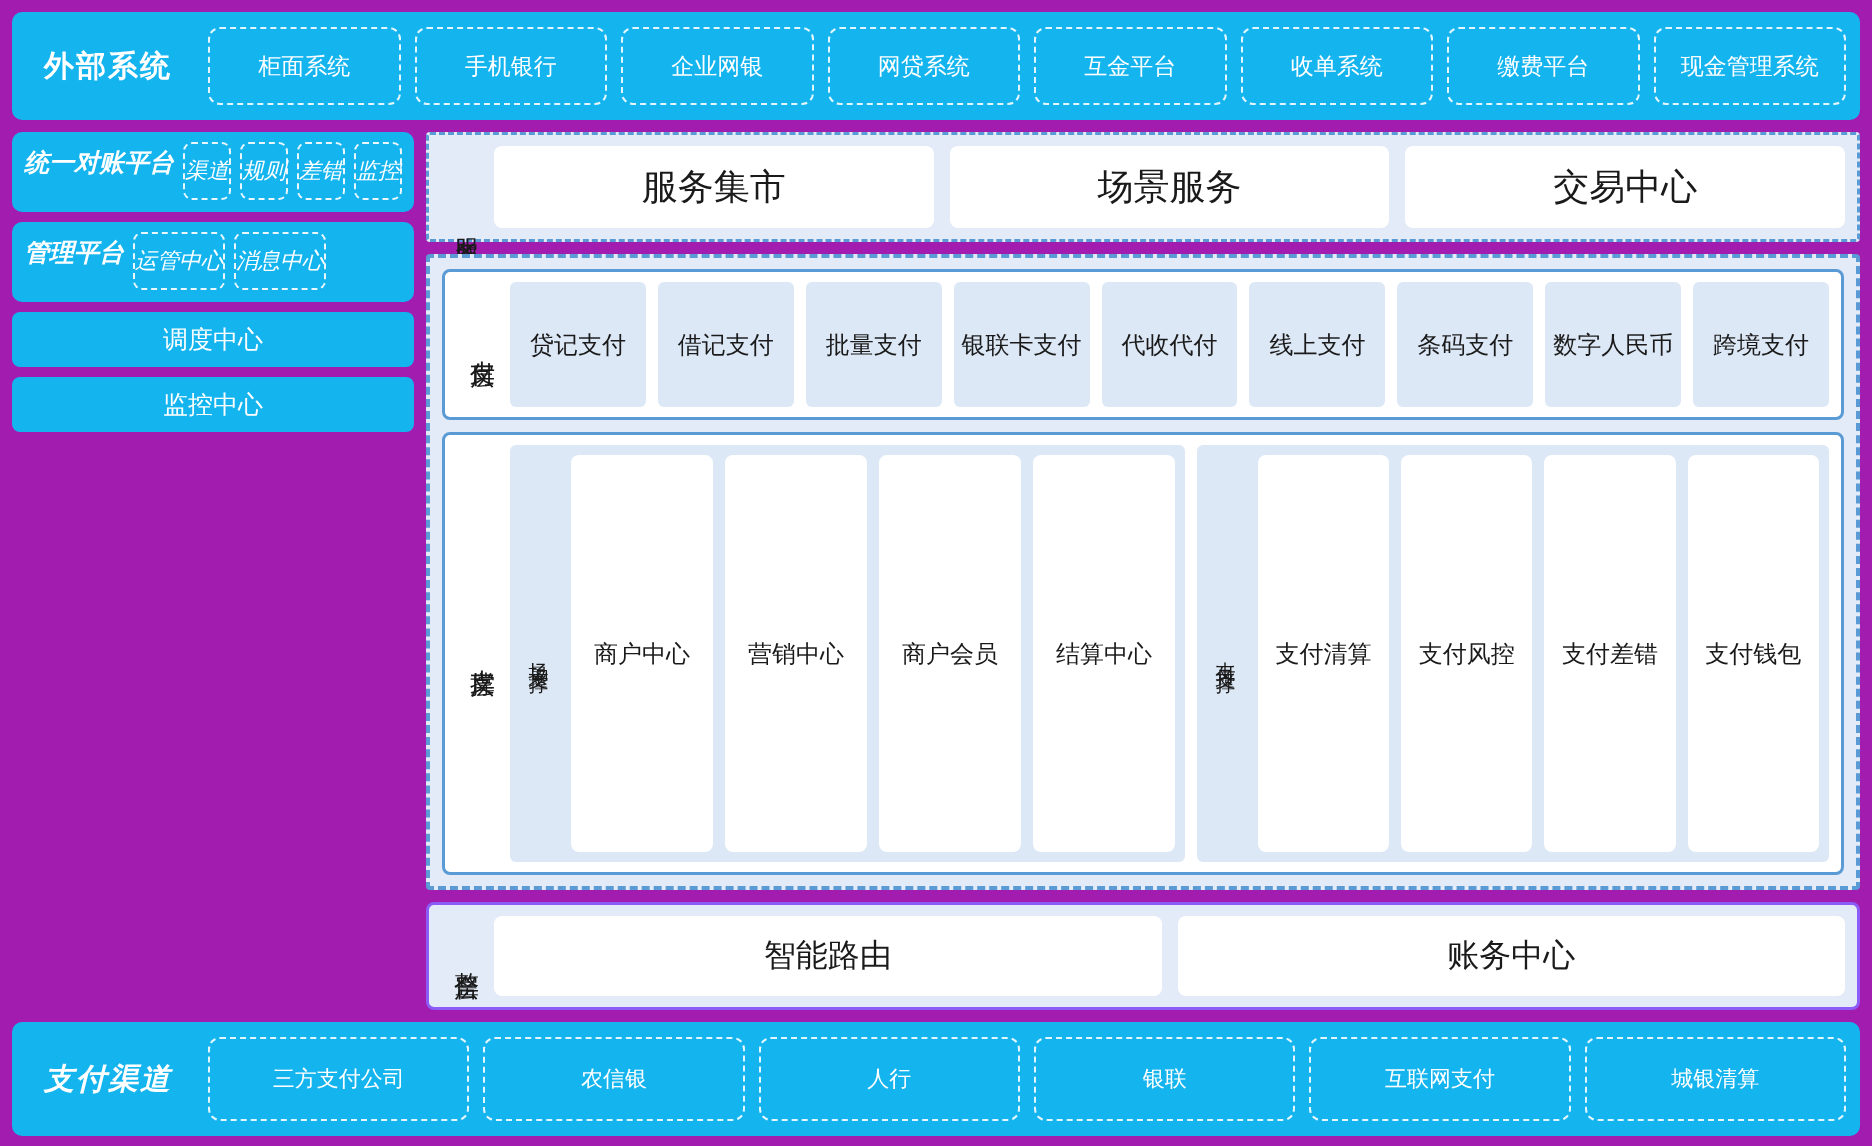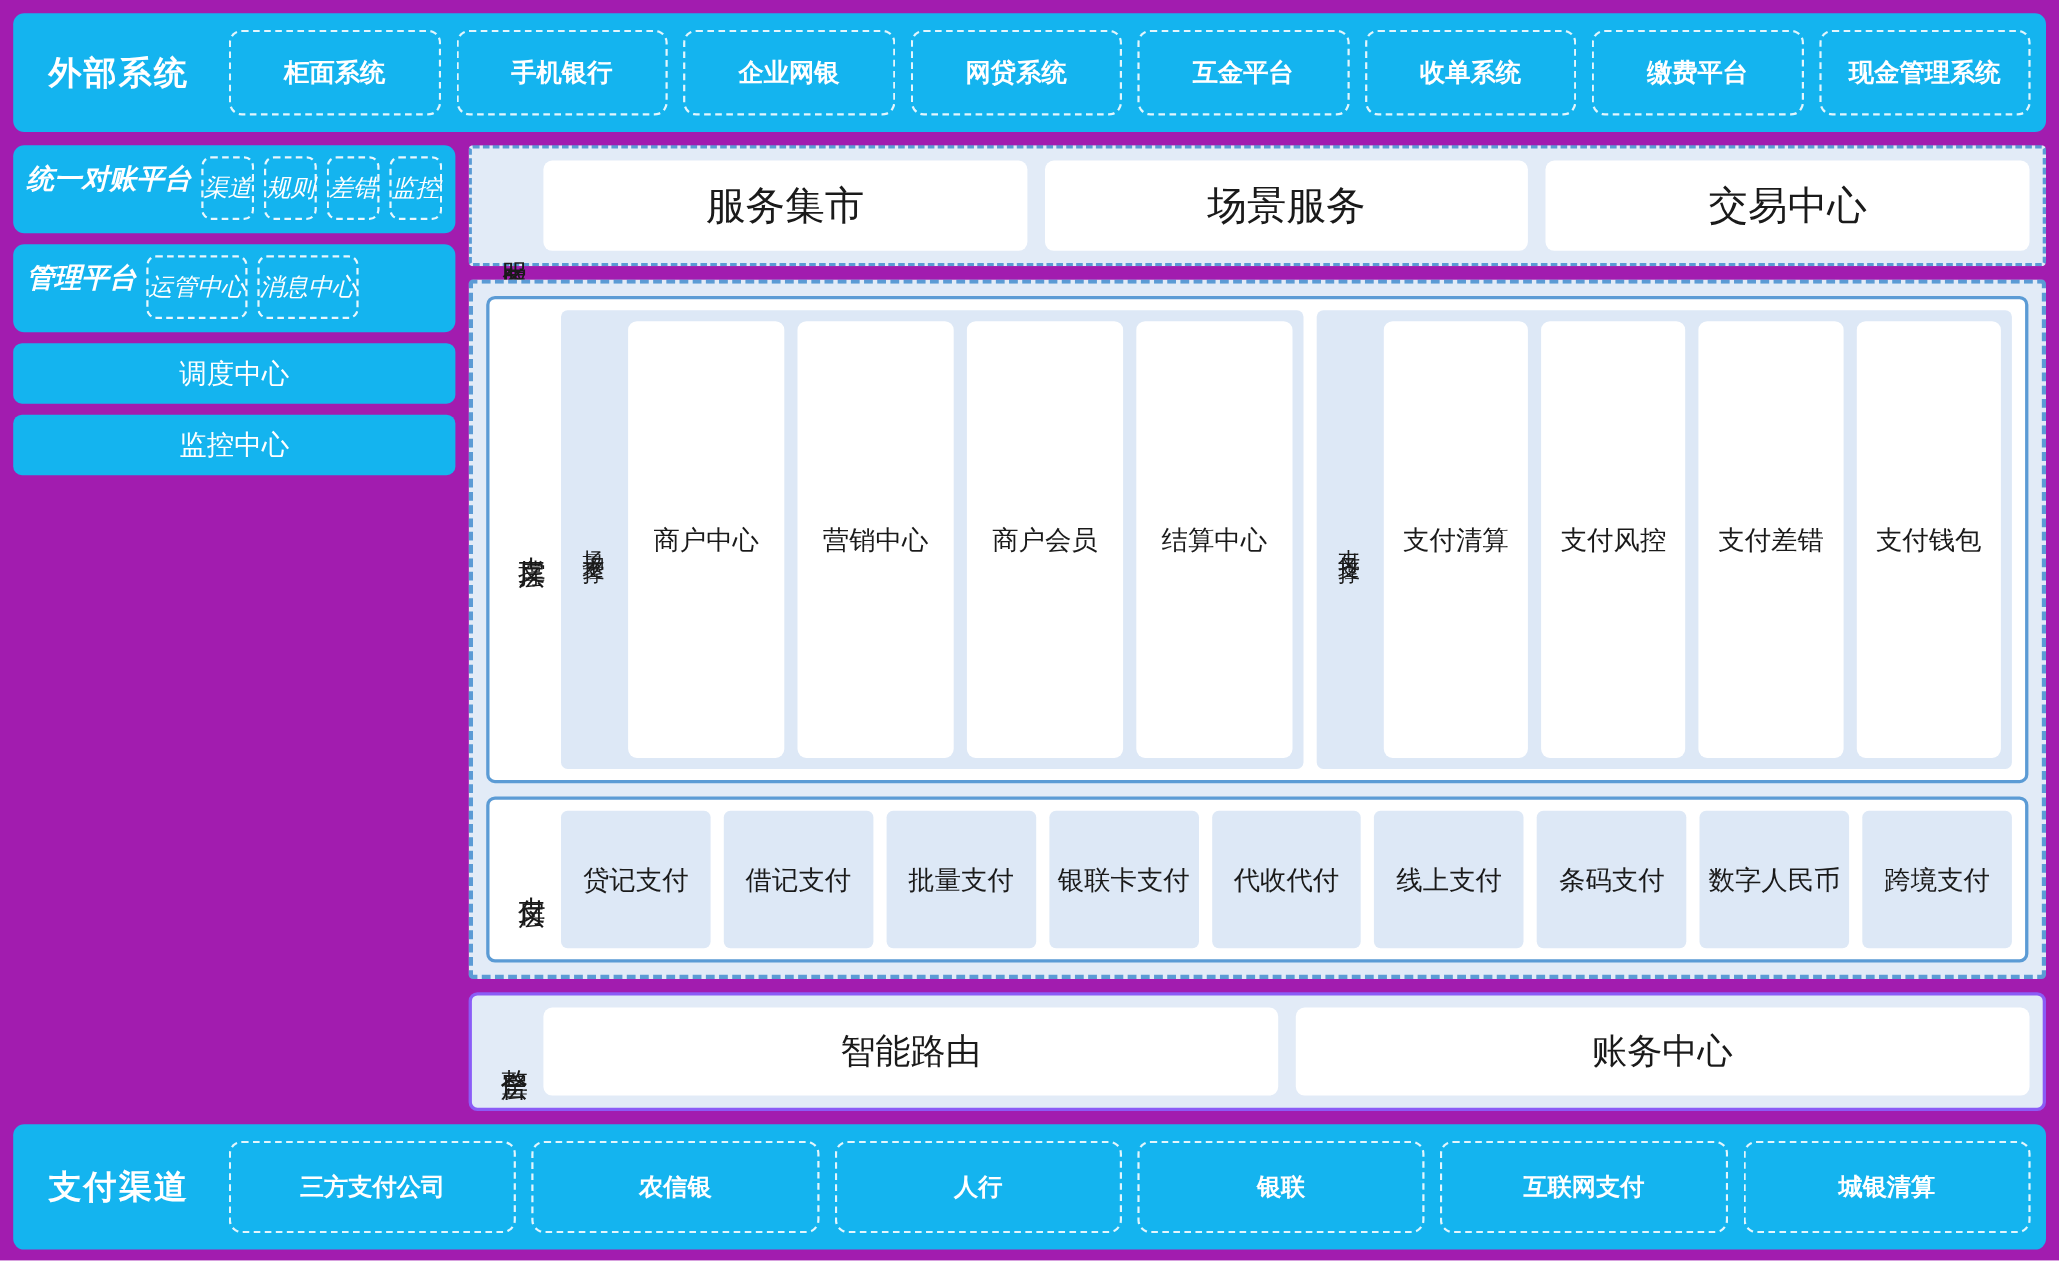--- a/index.html
+++ b/index.html
@@ -44,32 +44,32 @@
     display: flex;
     flex: 1 1 auto;
     gap: 14px;
   }
   .cyan-chip {
     flex: 1 1 0;
     border: 2px dashed rgba(255,255,255,0.88);
     border-radius: 12px;
     color: #ffffff;
     font-size: 23px;
-    font-weight: bold;
+    font-weight: normal;
     display: flex;
     align-items: center;
     justify-content: center;
     text-align: center;
     height: 78px;
     white-space: nowrap;
   }
   #top-bar { height: 108px; }
   #bottom-bar { height: 114px; }
   #bottom-bar .cyan-chip { font-size: 22px; height: 84px; }
-  #bottom-bar .cyan-bar-title { font-size: 30px; }
+  #bottom-bar .cyan-bar-title { font-size: 30px; font-style: italic; }
 
   
   .middle {
     flex: 1 1 auto;
     display: flex;
     gap: 12px;
     min-height: 0;
   }
 
   
@@ -342,63 +342,63 @@
       <div class="group-dashdot">
         <div class="layer-label">服务层</div>
         <div class="service-row">
           <div class="service-card">服务集市</div>
           <div class="service-card">场景服务</div>
           <div class="service-card">交易中心</div>
         </div>
       </div>
 
       <div class="group-dash">
-
-        <div class="panel" id="support-panel">
-          <div class="layer-label">支撑层</div>
-          <div class="support-row">
-
-            <div class="support-block" id="support-block-scene">
-              <div class="support-sublabel">场景支撑</div>
-              <div class="support-cells">
-                <div class="support-cell">商户中心</div>
-                <div class="support-cell">营销中心</div>
-                <div class="support-cell">商户会员</div>
-                <div class="support-cell">结算中心</div>
-              </div>
-            </div>
-
-            <div class="support-block" id="support-block-pay">
-              <div class="support-sublabel">支付支撑</div>
-              <div class="support-cells">
-                <div class="support-cell">支付清算</div>
-                <div class="support-cell">支付风控</div>
-                <div class="support-cell">支付差错</div>
-                <div class="support-cell">支付钱包</div>
-              </div>
-            </div>
-
-          </div>
-        </div>
 
         <div class="panel" id="payment-panel">
           <div class="layer-label">支付层</div>
           <div class="pay-row">
             <div class="pay-cell">贷记支付</div>
             <div class="pay-cell">借记支付</div>
             <div class="pay-cell">批量支付</div>
             <div class="pay-cell">银联卡支付</div>
             <div class="pay-cell">代收代付</div>
             <div class="pay-cell">线上支付</div>
             <div class="pay-cell">条码支付</div>
             <div class="pay-cell">数字人民币</div>
             <div class="pay-cell">跨境支付</div>
           </div>
         </div>
 
+        <div class="panel" id="support-panel">
+          <div class="layer-label">支撑层</div>
+          <div class="support-row">
+
+            <div class="support-block" id="support-block-scene">
+              <div class="support-sublabel">场景支撑</div>
+              <div class="support-cells">
+                <div class="support-cell">商户中心</div>
+                <div class="support-cell">营销中心</div>
+                <div class="support-cell">商户会员</div>
+                <div class="support-cell">结算中心</div>
+              </div>
+            </div>
+
+            <div class="support-block" id="support-block-pay">
+              <div class="support-sublabel">支付支撑</div>
+              <div class="support-cells">
+                <div class="support-cell">支付清算</div>
+                <div class="support-cell">支付风控</div>
+                <div class="support-cell">支付差错</div>
+                <div class="support-cell">支付钱包</div>
+              </div>
+            </div>
+
+          </div>
+        </div>
+
       </div>
 
       <div class="integration">
         <div class="layer-label">整合层</div>
         <div class="integ-row">
           <div class="integ-card">智能路由</div>
           <div class="integ-card">账务中心</div>
         </div>
       </div>
 

